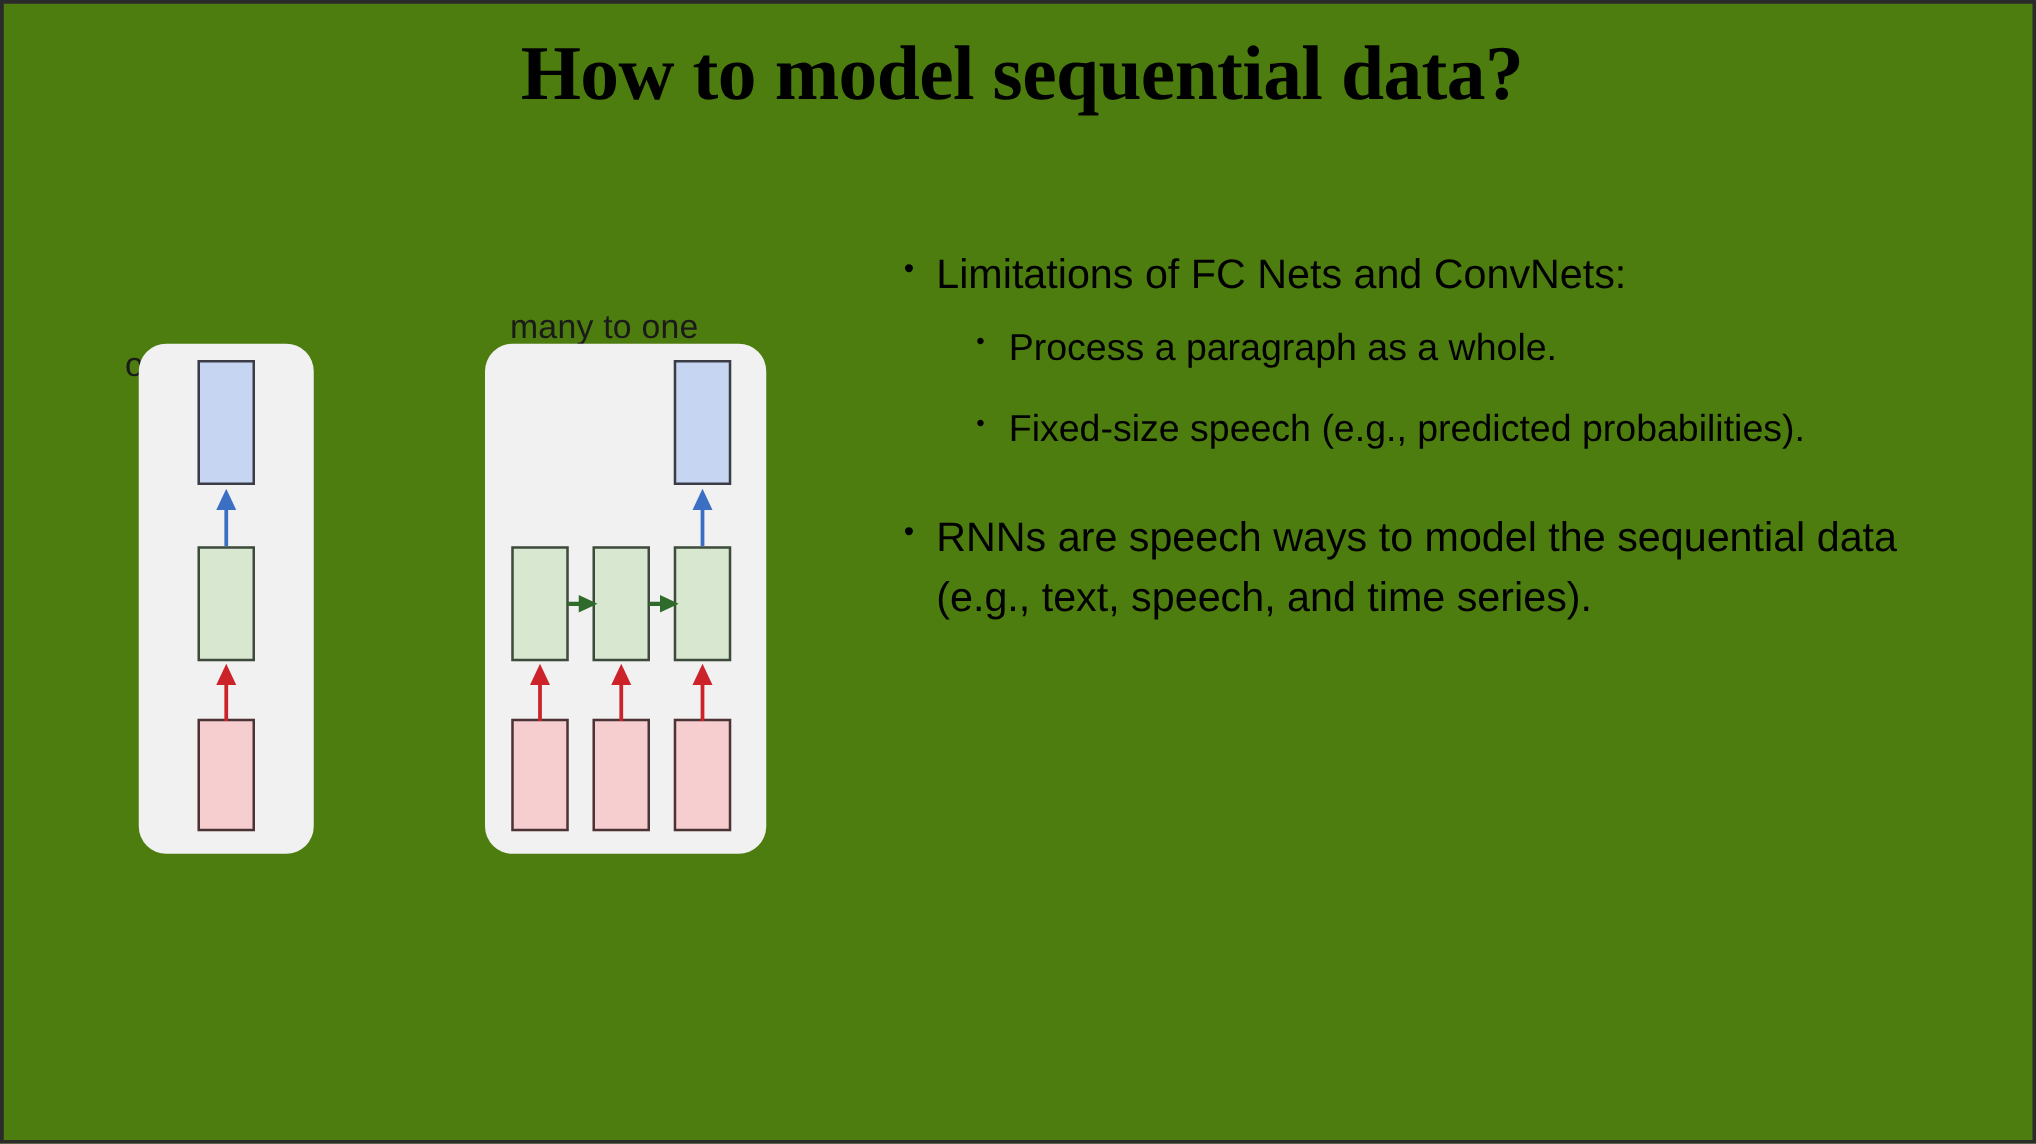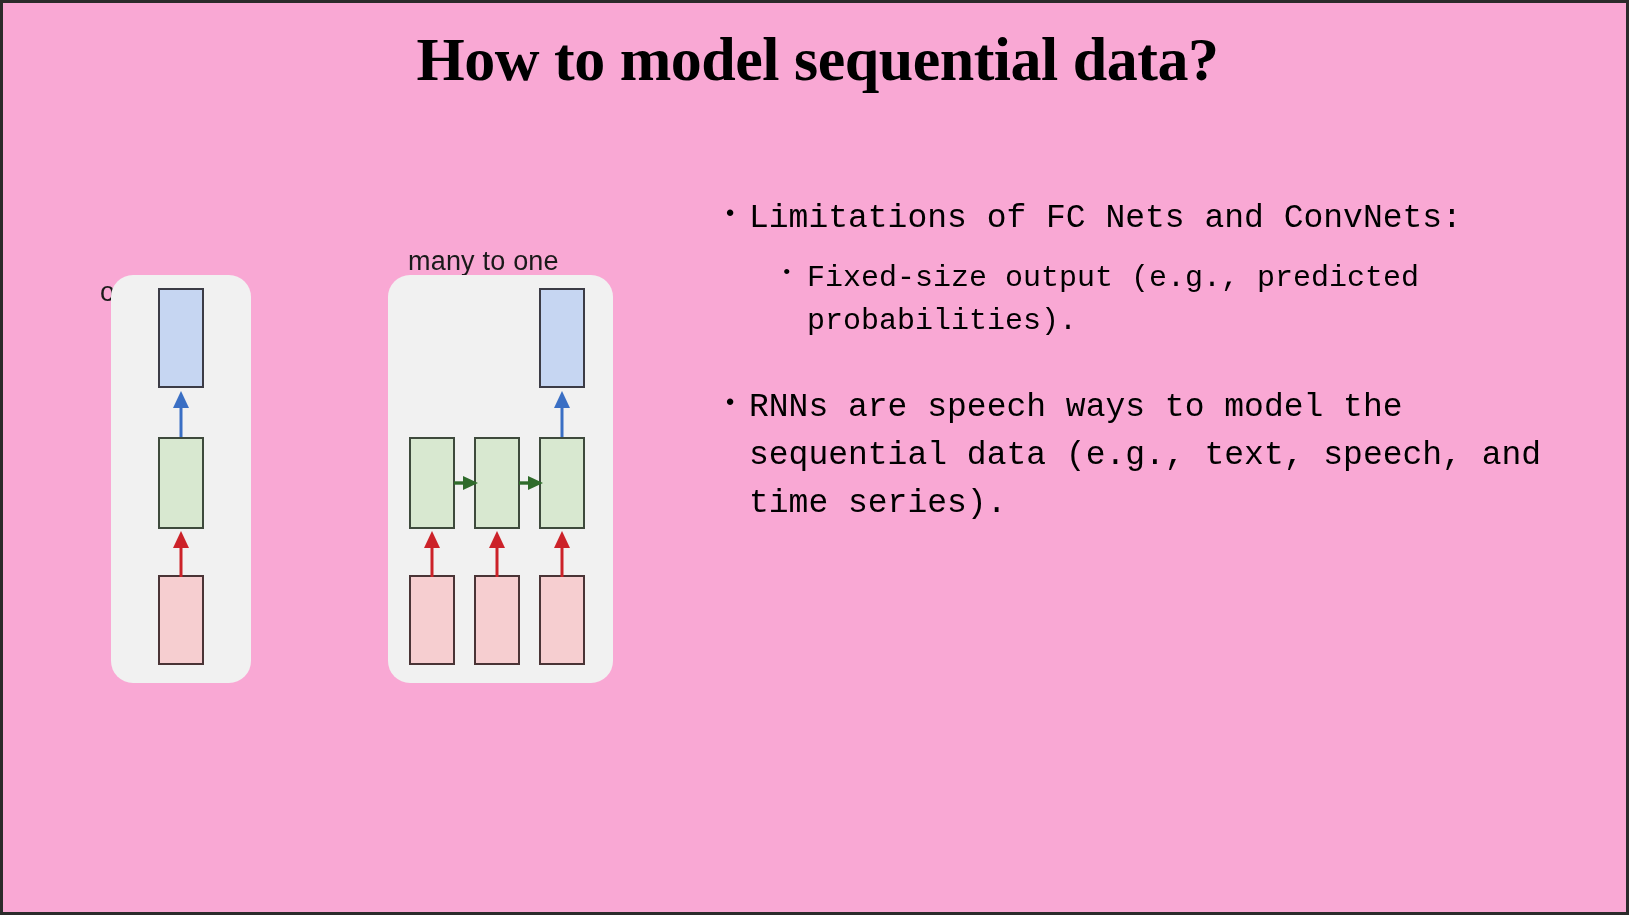--- a/index.html
+++ b/index.html
@@ -12,21 +12,21 @@
     width: 1629px;
     height: 915px;
     overflow: hidden;
     font-family: "Liberation Sans", sans-serif;
   }
 
   .slide {
     position: relative;
     width: 1629px;
     height: 915px;
-    background: #f9a8d4;
+    background: #4d7c0f;
     box-sizing: border-box;
     border: 3px solid #2b2b2b;
   }
 
   
   .slide-title {
     position: absolute;
     left: 0;
     top: 22px;
     width: 1629px;
@@ -83,21 +83,21 @@
     left: 712px;
     top: 192px;
     width: 830px;
   }
 
   .bullet {
     position: relative;
     display: block;
     padding-left: 34px;
     color: #000000;
-    font-family: Liberation Mono, monospace;
+    font-family: Liberation Sans, sans-serif;
   }
   .bullet::before {
     content: "\2022";
     position: absolute;
     left: 6px;
     top: -0.07em;
     font-size: 1em;
     line-height: inherit;
     color: #000000;
   }
@@ -200,21 +200,22 @@
     </svg>
 
     <div class="node blue" style="left:536px; top:285px; width:46px; height:100px;"></div>
   </div>
 
   <div class="content">
 
     <div class="bullet level1">Limitations of FC Nets and ConvNets:</div>
 
     <div class="sublist">
-      <div class="bullet level2">Fixed-size output (e.g., predicted probabilities).</div>
+      <div class="bullet level2">Process a paragraph as a whole.</div>
+      <div class="bullet level2">Fixed-size speech (e.g., predicted probabilities).</div>
     </div>
 
     <div class="spacer-block"></div>
 
     <div class="bullet level1">RNNs are speech ways to model the sequential data (e.g., text, speech, and time series).</div>
   </div>
 
 </div>
 
 </body></html>

